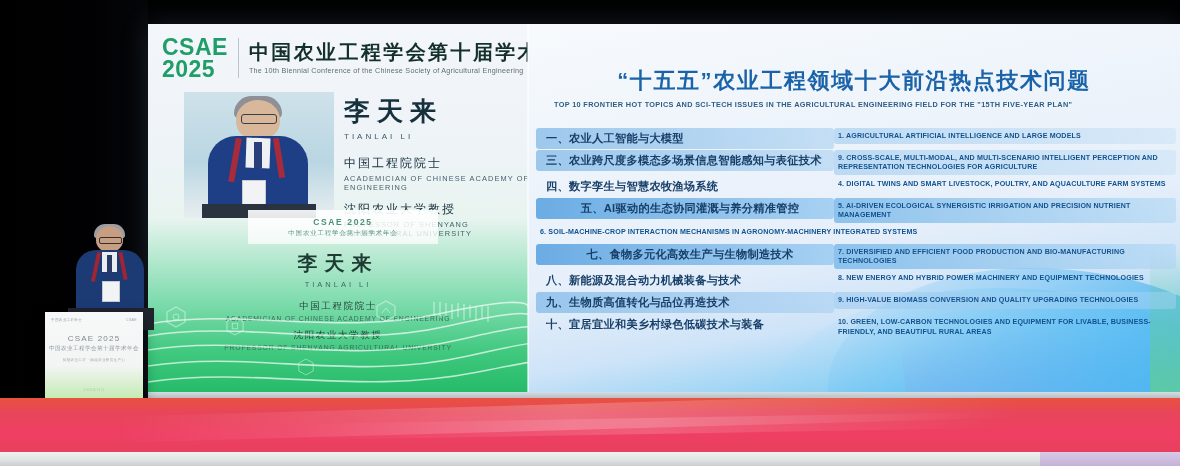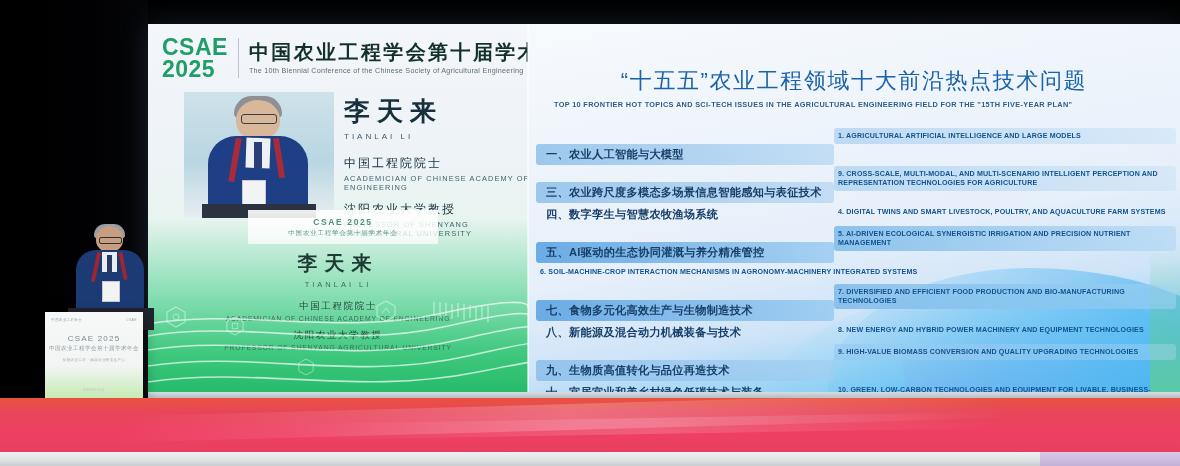--- a/index.html
+++ b/index.html
@@ -65,31 +65,31 @@
   .bignames .l1{font-size:9.5px;letter-spacing:1.6px;margin-top:11px;color:#24463c;}
   .bignames .l1e{font-size:6.8px;letter-spacing:.85px;color:#3c6b5c;margin-top:2px;}
   .bignames .l2{font-size:9.5px;letter-spacing:1.6px;margin-top:7px;color:#24463c;}
   .bignames .l2e{font-size:6.8px;letter-spacing:.85px;color:#3c6b5c;margin-top:2px;}
 
   .terrace{position:absolute;left:0;bottom:0;width:380px;height:120px;opacity:.9;}
   .hexi{position:absolute;opacity:.45;}
 
   
   .slide-title{position:absolute;left:0;top:42px;width:652px;text-align:center;
-     color:#1b63a8;font-size:22px;font-weight:400;letter-spacing:1.6px;}
+     color:#1b63a8;font-size:22px;font-weight:700;letter-spacing:1.6px;}
   .slide-sub{position:absolute;left:26px;top:76px;width:600px;text-align:left;
      color:#2f5d86;font-size:7.3px;letter-spacing:.35px;font-weight:600;}
 
   .list{position:absolute;left:8px;top:104px;width:640px;}
   .row{position:relative;display:flex;align-items:flex-start;min-height:19px;margin-bottom:1px;}
   .row .cn{width:288px;flex:0 0 288px;padding:3px 0 3px 10px;font-size:11.2px;color:#173f69;font-weight:700;letter-spacing:.3px;}
   .row .en{flex:1;padding:4px 8px 3px 4px;font-size:7.1px;color:#12538f;font-weight:700;letter-spacing:.15px;line-height:1.28;}
-  .row.hl .cn{background:linear-gradient(90deg,rgba(125,183,231,.72),rgba(163,205,240,.55));border-radius:3px;margin-top:16px;}
+  .row.hl .cn{background:linear-gradient(90deg,rgba(125,183,231,.72),rgba(163,205,240,.55));border-radius:3px;}
   .row.hl .en{background:linear-gradient(90deg,rgba(150,198,238,.55),rgba(186,219,244,.35));border-radius:3px;}
-  .row.hl.strong .cn{background:linear-gradient(90deg,rgba(96,166,226,.92),rgba(140,196,239,.7));}
+  .row.hl.strong .cn{background:linear-gradient(90deg,rgba(96,166,226,.92),rgba(140,196,239,.7));text-align:center;}
   .row.hl.strong .en{background:linear-gradient(90deg,rgba(118,183,233,.8),rgba(168,211,242,.5));}
 
   .wave1{position:absolute;left:372px;bottom:-6px;width:300px;height:150px;
      background:radial-gradient(120% 90% at 30% 100%,rgba(170,150,230,.55),rgba(170,150,230,0) 62%);transform:rotate(-6deg);}
   .wave2{position:absolute;left:300px;bottom:-40px;width:420px;height:170px;
      background:linear-gradient(120deg,rgba(70,183,240,.0),rgba(60,175,240,.85));border-radius:48% 52% 0 0/70% 60% 0 0;}
   .wave3{position:absolute;left:240px;bottom:-70px;width:460px;height:180px;
      background:linear-gradient(110deg,rgba(120,205,245,.0),rgba(130,210,248,.7));border-radius:50% 50% 0 0/65% 55% 0 0;}
   .greenedge{position:absolute;right:0;bottom:0;width:30px;height:150px;
      background:linear-gradient(180deg,rgba(255,255,255,0),rgba(95,205,150,.85));}

